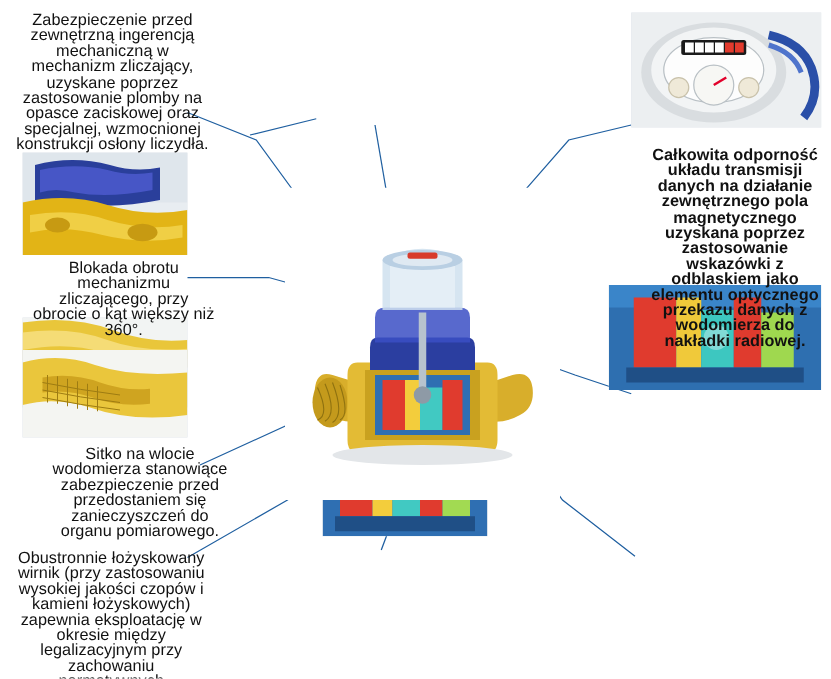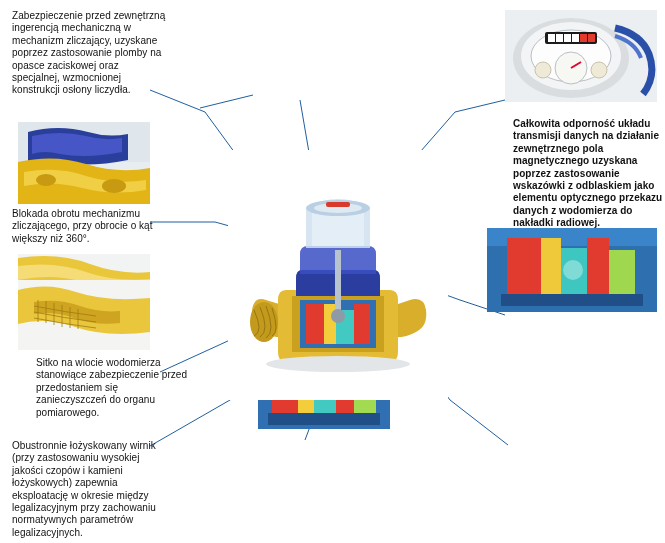--- a/index.html
+++ b/index.html
@@ -12,24 +12,25 @@
   }
   #page {
     position: relative;
     width: 665px;
     height: 543px;
     overflow: hidden;
     background: #ffffff;
   }
   .callout {
     position: absolute;
-    font-size: 10px;
+    font-size: 13px;
     line-height: 12.4px;
     color: #111111;
     letter-spacing: 0.05px;
+    text-align: center;
   }
   .lines {
     position: absolute;
     left: 0; top: 0;
     width: 665px;
     height: 543px;
     pointer-events: none;
   }
   .thumb {
     position: absolute;
@@ -198,21 +199,21 @@
 
       <ellipse cx="110" cy="214" rx="72" ry="8" fill="#e3e6e9"></ellipse>
     </svg>
   </div>
 
   <div class="callout" style="left:12px; top:10px; width:156px;">Zabezpieczenie przed zewnętrzną ingerencją mechaniczną w mechanizm zliczający, uzyskane poprzez zastosowanie plomby na opasce zaciskowej oraz specjalnej, wzmocnionej konstrukcji osłony liczydła.</div>
 
 
   <div class="callout" style="left:513px; top:118px; width:150px;font-weight:bold;">Całkowita odporność układu transmisji danych na działanie zewnętrznego pola magnetycznego uzyskana poprzez zastosowanie wskazówki z odblaskiem jako elementu optycznego przekazu danych z wodomierza do nakładki radiowej.</div>
 
-  <div class="callout" style="left:12px; top:208px; width:150px;">Blokada obrotu mechanizmu zliczającego, przy obrocie o kąt większy niż 360°.</div>
+  <div class="callout" style="left:24px; top:208px; width:150px;">Blokada obrotu mechanizmu zliczającego, przy obrocie o kąt większy niż 360°.</div>
 
 
   <div class="callout" style="left:12px; top:357px; width:152px;margin-left:24px;">Sitko na wlocie wodomierza stanowiące zabezpieczenie przed przedostaniem się zanieczyszczeń do organu pomiarowego.</div>
 
   <div class="callout" style="left:12px; top:440px; width:154px;">Obustronnie łożyskowany wirnik (przy zastosowaniu wysokiej jakości czopów i kamieni łożyskowych) zapewnia eksploatację w okresie między legalizacyjnym przy zachowaniu  normatywnych parametrów legalizacyjnych.</div>
 
 
 
 </div>
 

